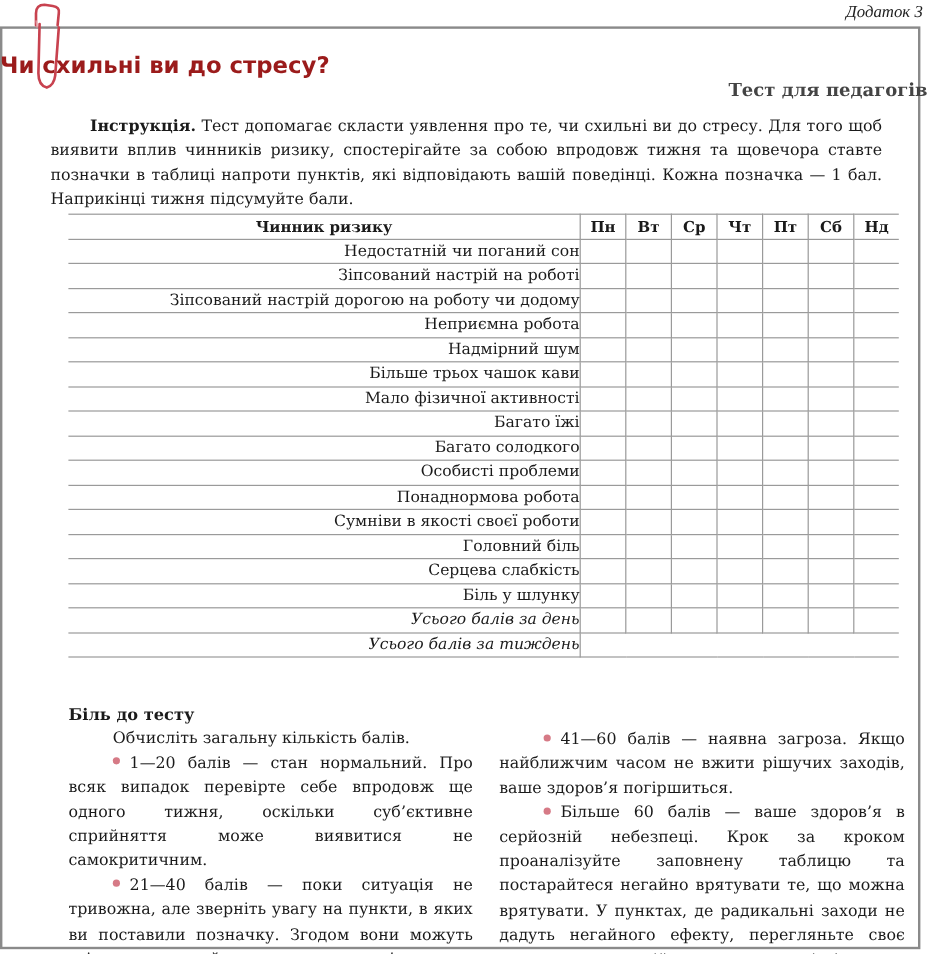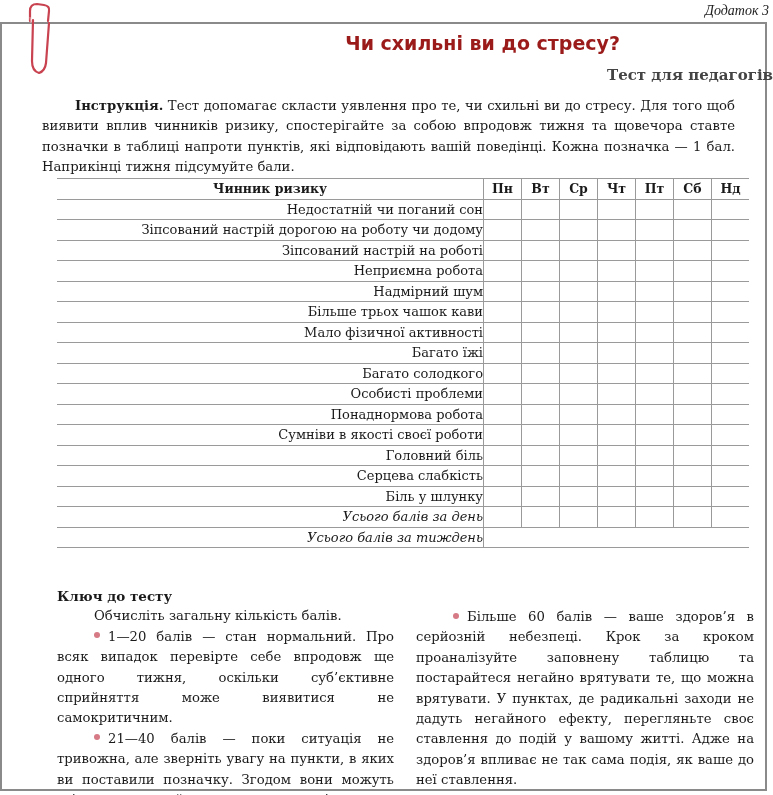--- a/index.html
+++ b/index.html
@@ -3,21 +3,21 @@
 <meta charset="utf-8">
 <style>
   html, body { margin:0; padding:0; background:#fff; }
   body { width:773px; height:795px; position:relative; overflow:hidden;
          font-family:"DejaVu Serif", "Liberation Serif", serif; color:#1a1a1a; }
   .appendix { position:absolute; top:3px; right:4px; font-style:italic; font-size:14px;
               font-family:"Liberation Serif", serif; color:#222; }
   .frame { position:absolute; left:0; top:22px; width:767px; height:769px;
            border:2px solid #8a8a8a; border-left-width:2px; box-sizing:border-box; }
   .clip { position:absolute; left:22px; top:1px; width:32px; height:78px; }
-  .title { position:absolute; top:32px; left:0; width:620px; text-align:right;
+  .title { position:absolute; top:44px; left:0; width:620px; text-align:left;
            font-family:"DejaVu Sans", sans-serif; font-weight:bold; font-size:19px; color:#9b1b1b; }
   .subtitle { position:absolute; top:66px; left:0; width:773px; text-align:right;
               font-family:"DejaVu Serif", serif; font-weight:bold; font-size:15px; color:#444; }
   .instr { position:absolute; top:96px; left:42px; width:693px; font-size:13.2px; line-height:20.3px;
            text-align:justify; text-indent:33px; font-family:"DejaVu Serif", serif; }
   .instr b { font-weight:bold; }
   table.grid { position:absolute; top:178px; left:57px; border-collapse:collapse;
                font-family:"DejaVu Serif", serif; font-size:13px; }
   table.grid th, table.grid td { border:1px solid #9a9a9a; height:19.5px; padding:0; }
   table.grid tr > *:first-child { border-left:none; }
@@ -70,31 +70,31 @@
         <td class="label">Недостатній чи поганий сон</td>
         <td class="day"></td>
         <td class="day"></td>
         <td class="day"></td>
         <td class="day"></td>
         <td class="day"></td>
         <td class="day"></td>
         <td class="day"></td>
       </tr>
       <tr>
+        <td class="label">Зіпсований настрій на роботі</td>
+        <td class="day"></td>
+        <td class="day"></td>
+        <td class="day"></td>
+        <td class="day"></td>
+        <td class="day"></td>
+        <td class="day"></td>
+        <td class="day"></td>
+      </tr>
+      <tr>
         <td class="label">Зіпсований настрій дорогою на роботу чи додому</td>
-        <td class="day"></td>
-        <td class="day"></td>
-        <td class="day"></td>
-        <td class="day"></td>
-        <td class="day"></td>
-        <td class="day"></td>
-        <td class="day"></td>
-      </tr>
-      <tr>
-        <td class="label">Зіпсований настрій на роботі</td>
         <td class="day"></td>
         <td class="day"></td>
         <td class="day"></td>
         <td class="day"></td>
         <td class="day"></td>
         <td class="day"></td>
         <td class="day"></td>
       </tr>
       <tr>
         <td class="label">Неприємна робота</td>
@@ -227,21 +227,22 @@
         <td class="day"></td>
       </tr>
       <tr>
         <td class="label tot">Усього балів за тиждень</td>
         <td colspan="7"></td>
       </tr>
     </tbody>
 </table>
 
 <div class="key left">
-  <h3>Ключ до тесту</h3>
+  <h3>Біль до тесту</h3>
   <p>Обчисліть загальну кількість балів.</p>
   <p><span class="bullet"></span><span>1—20 балів — стан нормальний. Про всяк випадок перевірте себе впродовж ще одного тижня, оскільки суб’єктивне сприйняття може виявитися не самокритичним.</span></p>
   <p><span class="bullet"></span><span>21—40 балів — поки ситуація не тривожна, але зверніть увагу на пункти, в яких ви поставили позначку. Згодом вони можуть свідчити про серйозну загрозу здоров’ю.</span></p>
 </div>
 
 <div class="key right" style="top:607px;">
+  <p><span class="bullet"></span><span>41—60 балів — наявна загроза. Якщо найближчим часом не вжити рішучих заходів, ваше здоров’я погіршиться.</span></p>
   <p><span class="bullet"></span><span>Більше 60 балів — ваше здоров’я в серйозній небезпеці. Крок за кроком проаналізуйте заповнену таблицю та постарайтеся негайно врятувати те, що можна врятувати. У пунктах, де радикальні заходи не дадуть негайного ефекту, перегляньте своє ставлення до подій у вашому житті. Адже на здоров’я впливає не так сама подія, як ваше до неї ставлення.</span></p>
 </div>
 
 </body></html>

